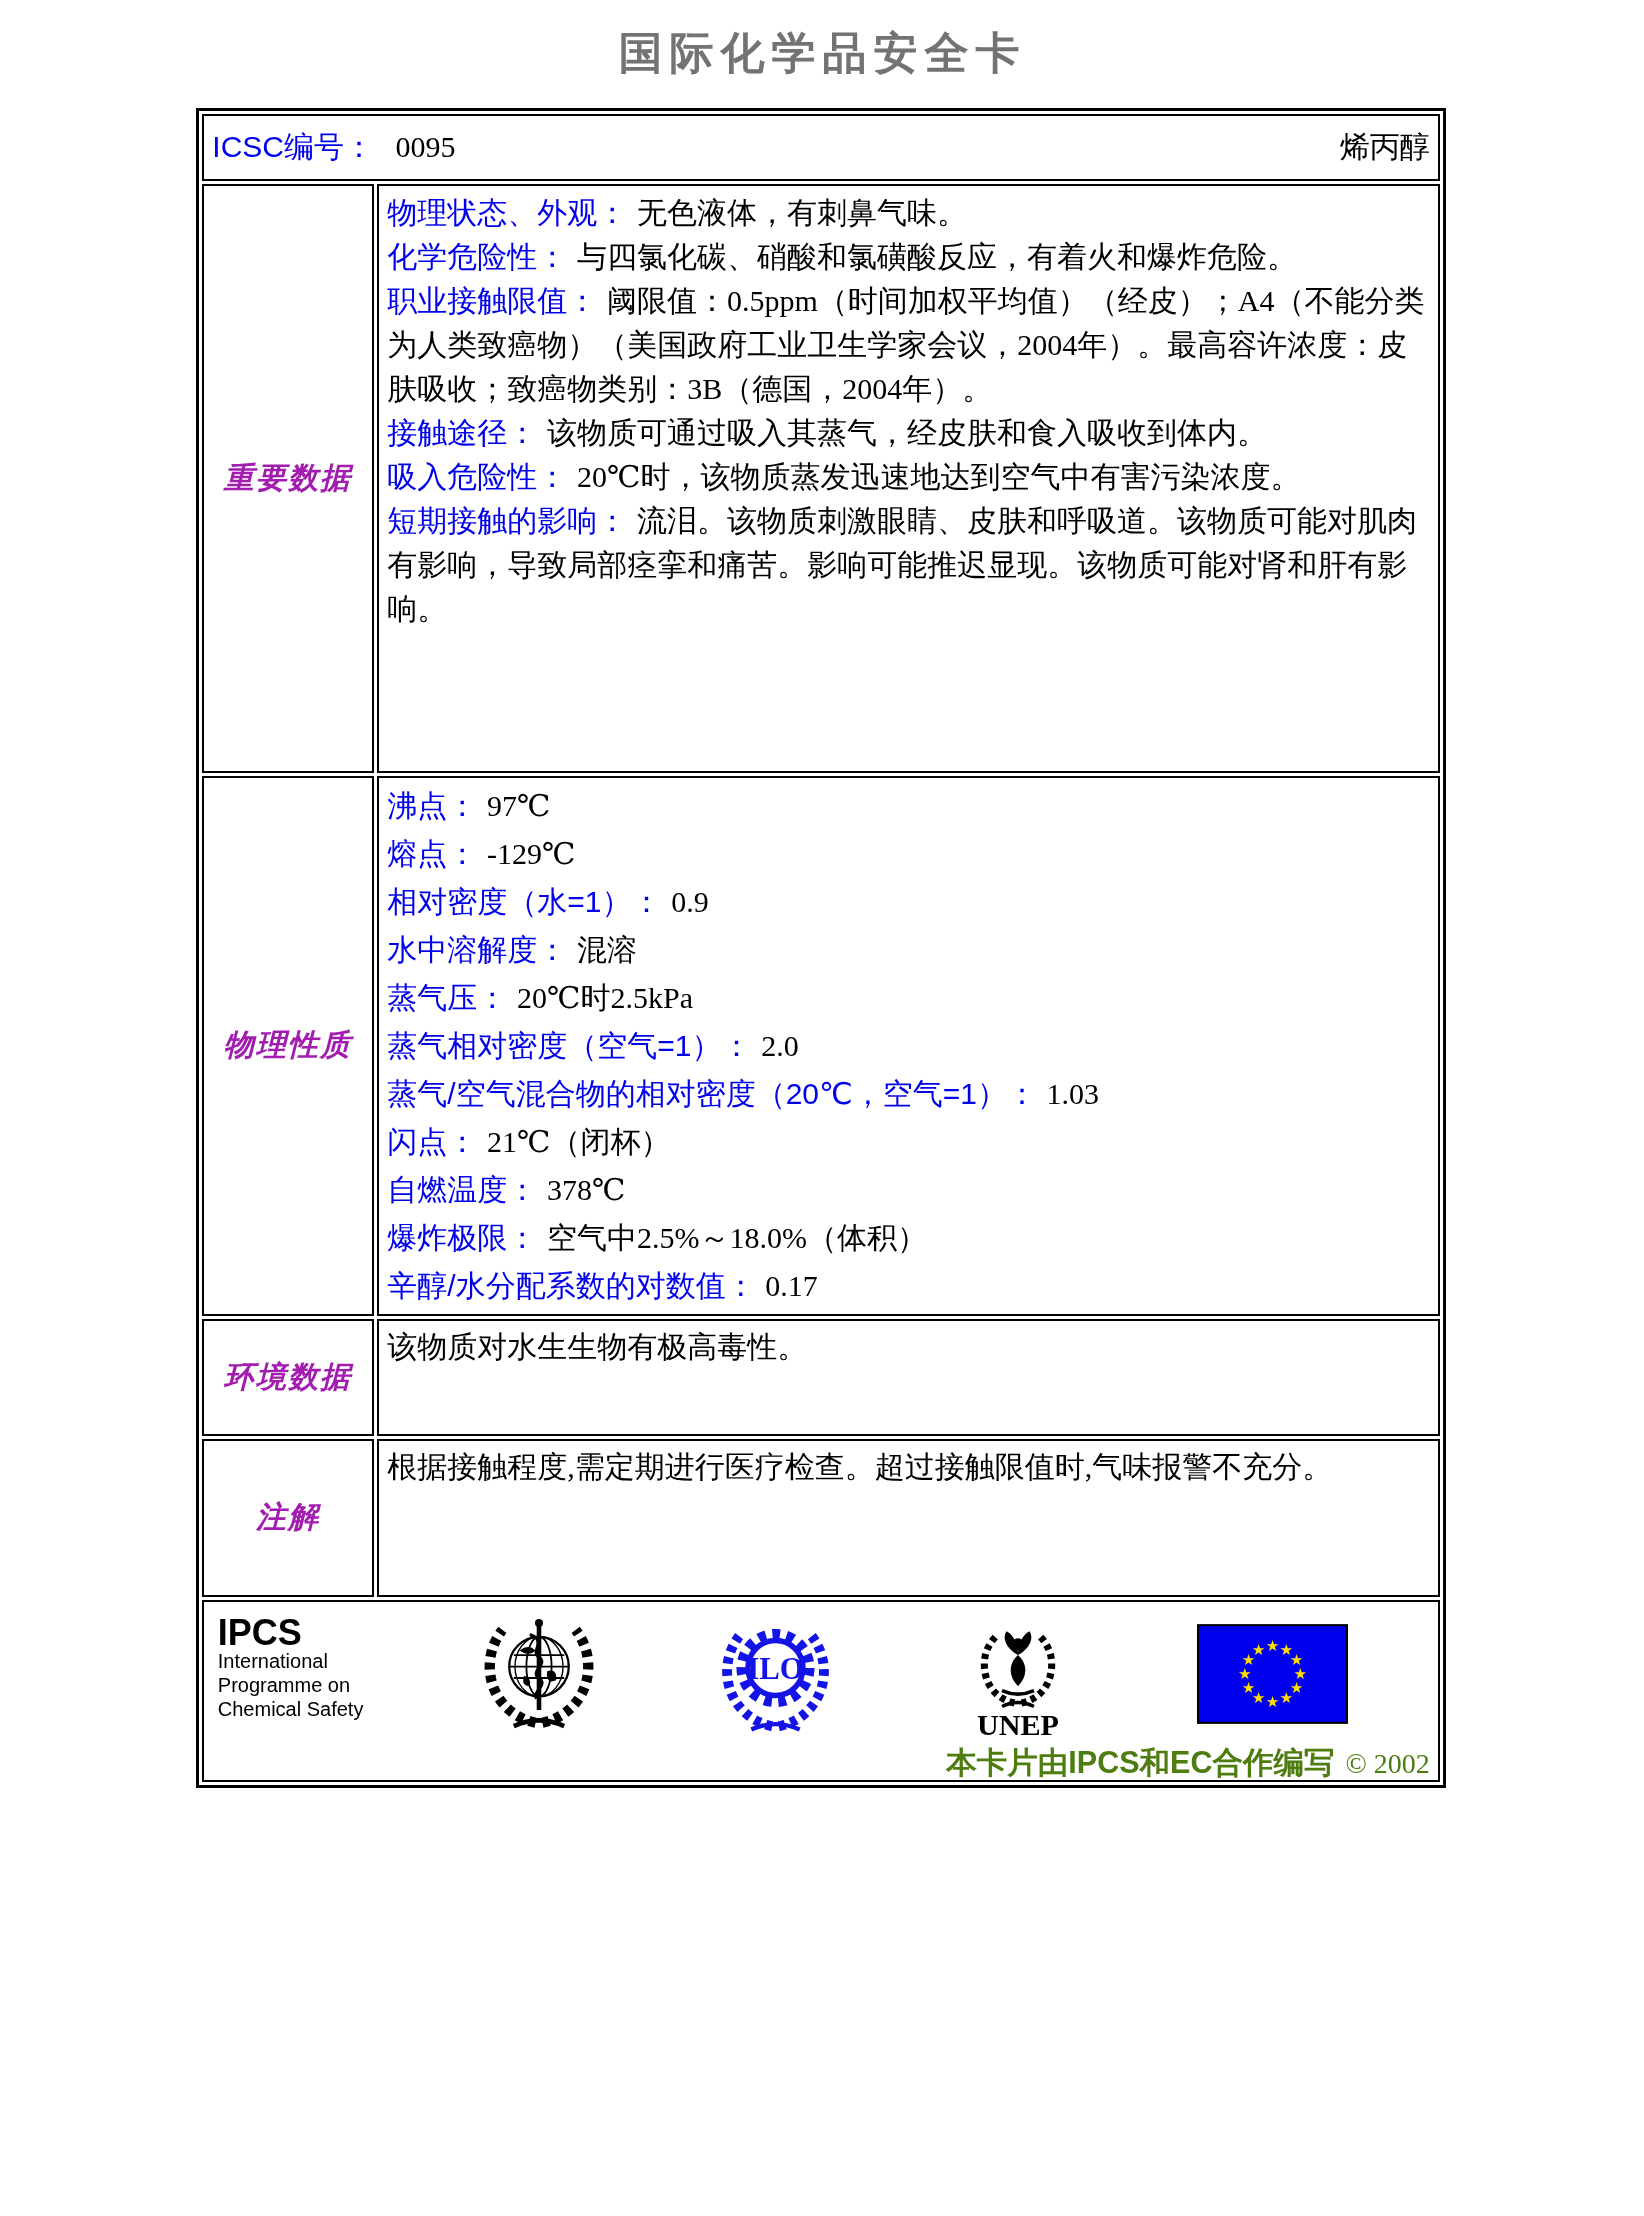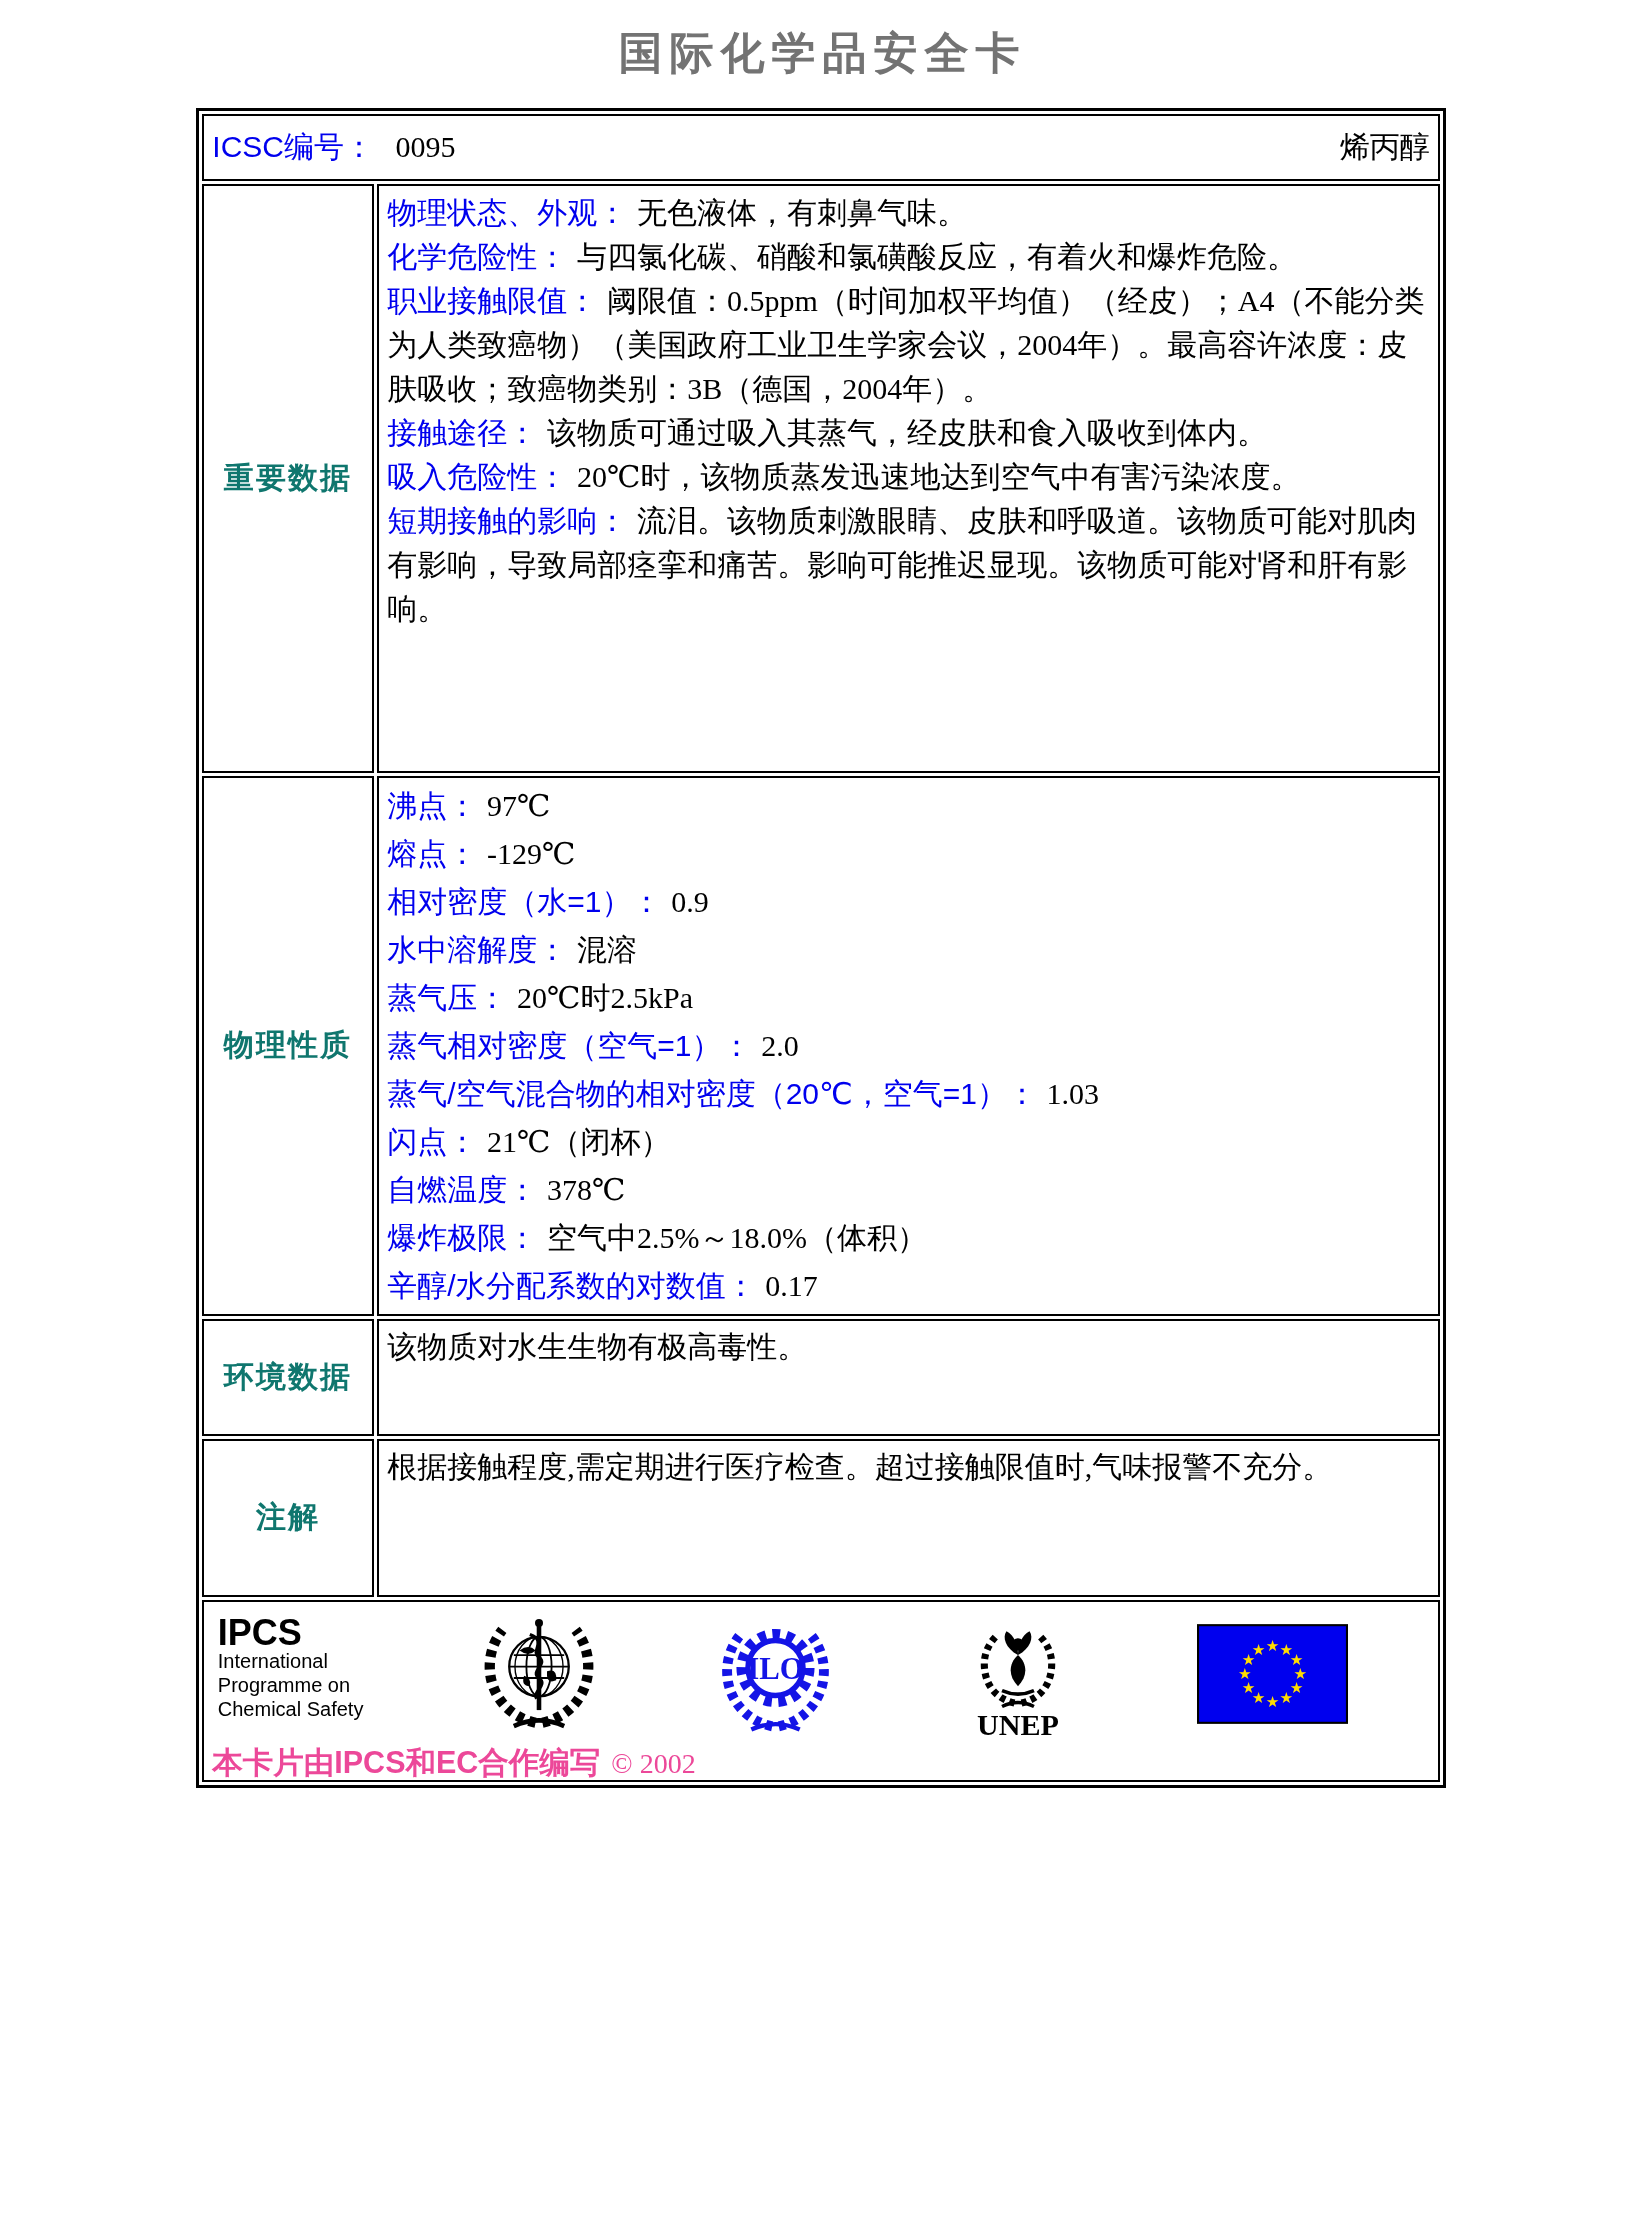--- a/index.html
+++ b/index.html
@@ -29,25 +29,26 @@
   }
   table.card td {
     border:2.1px solid #000;
     padding:4.2px 8.3px;
     background:#fff;
     font-size:30px;
   }
   td.rowlabel {
     text-align:center;
     vertical-align:middle;
-    color:#0f766e;
+    color:#a21caf;
     font-weight:bold;
     font-family:"Liberation Sans","DejaVu Sans",sans-serif;
     font-size:32px;
     letter-spacing:2.1px;
+    font-style:italic;
   }
   td.content { vertical-align:top; }
   td.vmid { vertical-align:middle; }
   .k {
     color:#0000ee; font-weight:normal;
     font-family:"Liberation Sans","DejaVu Sans",sans-serif;
     margin-right:9.7px;
     text-align:right;
   }
   .imp .item { line-height:44px; }
@@ -66,21 +67,21 @@
   .logo-area { position:relative; width:100%; height:170px; }
   .ipcs-block { position:absolute; left:5.5px; top:11px; font-family:"Liberation Sans","DejaVu Sans",sans-serif; }
   .ipcs-title { font-size:36px; font-weight:bold; line-height:32px; }
   .ipcs-line { font-size:20px; line-height:24px; }
   .who-logo  { position:absolute; left:261px;  top:1.4px;  width:132px; height:126px; }
   .ilo-logo  { position:absolute; left:503px;  top:7px; width:121px; height:121px; }
   .unep-logo { position:absolute; left:749px; top:2.8px;  width:114px; height:133px; }
   .eu-flag   { position:absolute; left:985px; top:18px; width:151px; height:100px; }
   .credit-line {
     position:absolute; left:0; top:137px; width:100%;
-    text-align:left; color:#ec4899;
+    text-align:right; color:#4d7c0f;
   }
   .credit-main {
     font-weight:bold; font-size:30.5px;
     font-family:"Liberation Sans","DejaVu Sans",sans-serif;
   }
   .credit-copy { font-size:28px; margin-left:11px; }
   .legal-label {
     font-weight:bold;
     font-family:"Liberation Sans","DejaVu Sans",sans-serif;
     font-size:28px; margin-right:7px;

